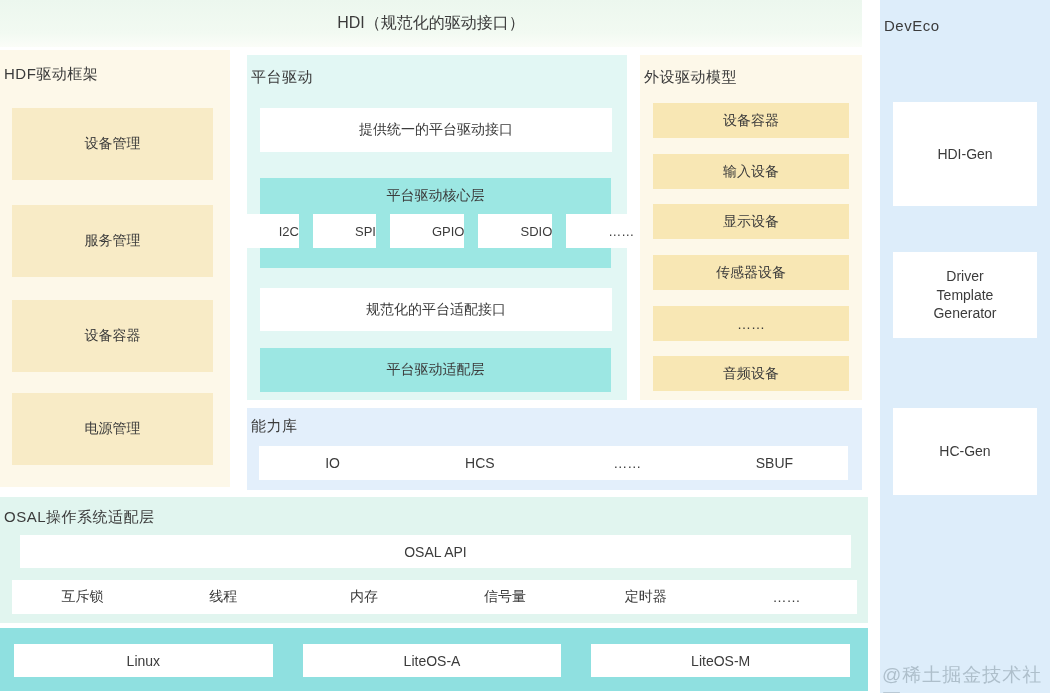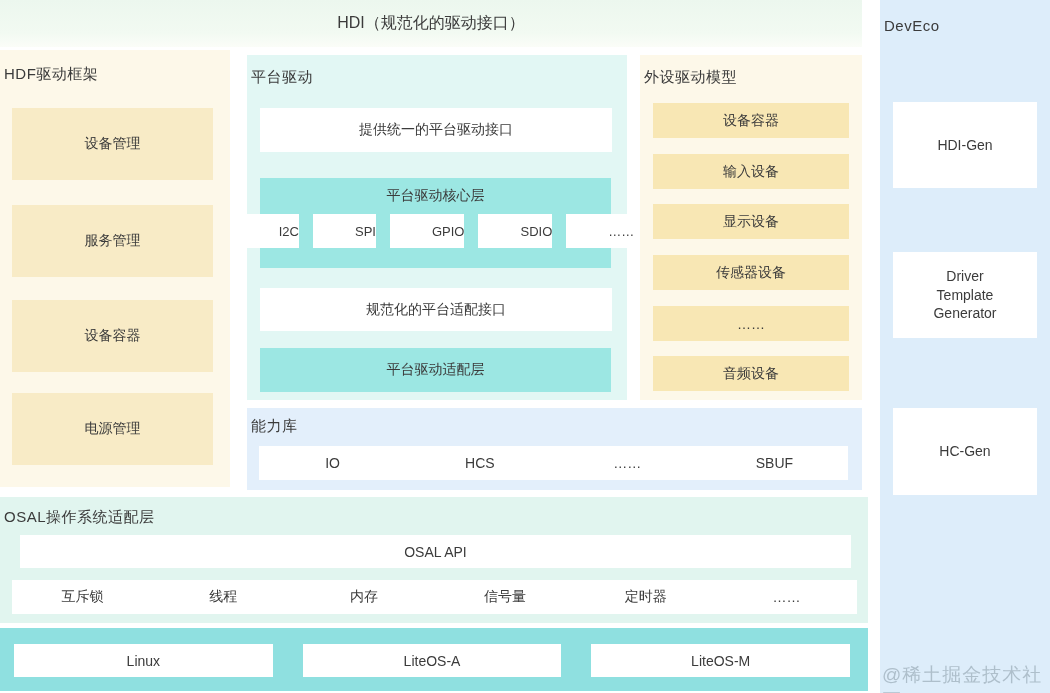--- a/index.html
+++ b/index.html
@@ -50,21 +50,21 @@
   
   #kernel-band { left:0; top:628px; width:868px; height:63px; background:#8fe0e0; }
   .kernel-row { position:absolute; left:14px; right:18px; top:16px; height:33px; display:flex; gap:30px; }
   .kernel-item { flex:1; background:#ffffff; font-size:14px; }
 
   
   #deveco-panel { left:880px; top:0; width:170px; height:693px; background:#ddedfa; }
   #deveco-panel .panel-title { top:17px; }
   .dev-item { position:absolute; left:13px; width:144px; background:#ffffff; font-size:14px; text-align:center; }
   .dev-item .wrap { display:inline-block; max-width:92px; line-height:1.35; }
-  #dev-item-0 { top:102px; height:86px; }
+  #dev-item-0 { top:102px; height:104px; }
   #dev-item-1 { top:252px; height:86px; }
   #dev-item-2 { top:408px; height:87px; }
 
   
   #watermark { position:absolute; left:882px; top:662px; font-size:19px; color:#aebfcb; letter-spacing:1px; }
 </style>
 </head>
 <body>
 
 <div class="stage">

